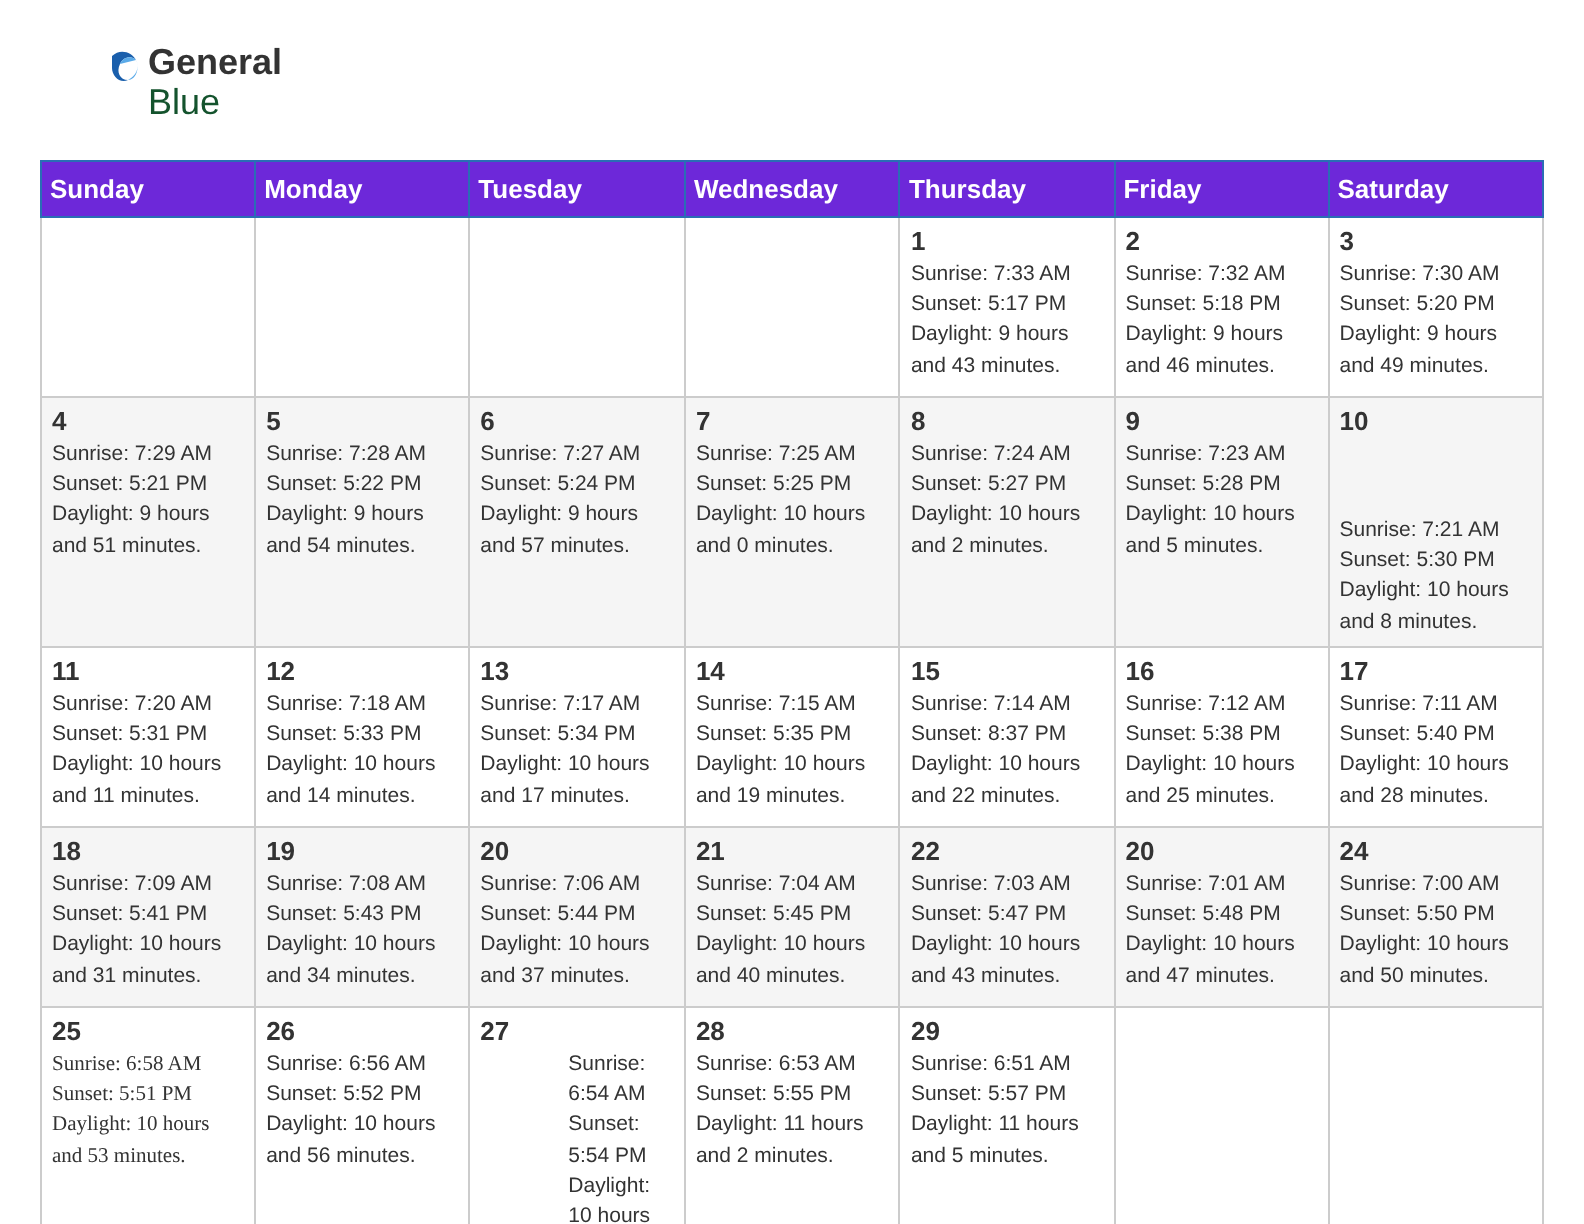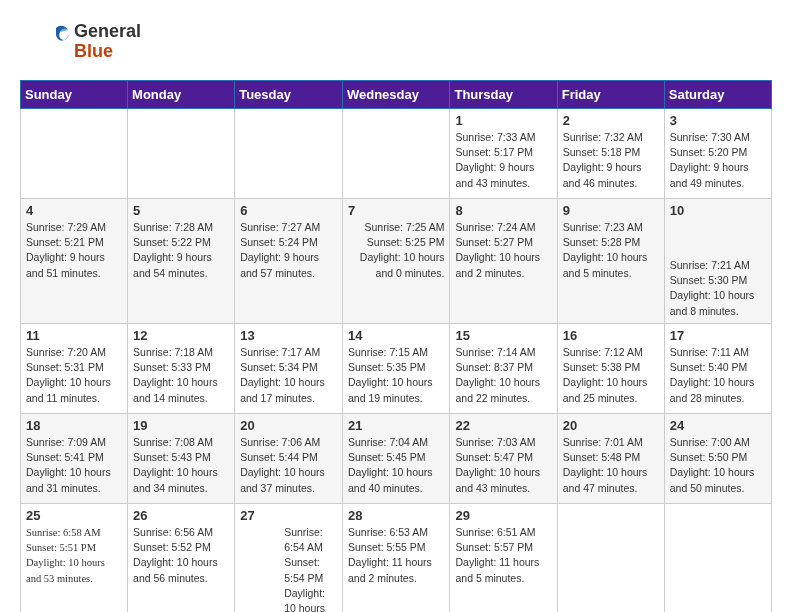--- a/index.html
+++ b/index.html
@@ -32,21 +32,21 @@
     .subtitle {
       font-size: 16px;
       color: #555;
     }
     .calendar {
       width: 100%;
       border-collapse: collapse;
       font-size: 11px;
     }
     .calendar th {
-      background-color: #4c1d95;
+      background-color: #6d28d9;
       color: #fff;
       padding: 6px 4px;
       text-align: left;
       font-size: 13px;
       font-weight: bold;
       border: 1px solid #2a6db5;
     }
     .calendar td {
       border: 1px solid #ccc;
       vertical-align: top;
@@ -78,21 +78,21 @@
 <body>
 
 <div class="header-section">
   <div class="logo">
       <svg width="50" height="44" viewBox="0 0 50 44">
         <path d="M36 8 C40 4, 46 6, 48 10 C46 8, 42 8, 40 12 C38 16, 40 20, 44 20 C40 22, 36 18, 36 14 Z" fill="#1a5fac"></path>
         <path d="M40 12 C42 8, 46 8, 48 10 C50 14, 48 20, 44 20 C48 18, 50 14, 48 10 Z" fill="#5aaae8"></path>
       </svg>
       <div>
         <span style="color:#333;font-weight:bold;font-size:18px;display:block;line-height:1.1">General</span>
-        <span style="color:#c2410c;font-weight:bold;font-size:18px;display:block;line-height:1.1">Blue</span>
+        <span style="color:#14532d;font-weight:normal;font-size:18px;display:block;line-height:1.1">Blue</span>
       </div>
     </div>
   <div class="title-section">
     <div class="month-title"></div>
     <div class="subtitle"></div>
   </div>
 </div>
 
 <table class="calendar">
   <thead>
@@ -151,21 +151,21 @@
         </td>
         <td>
           <div class="day-num">6</div>
           <div class="day-detail" style="white-space: pre-line;">Sunrise: 7:27 AM
 Sunset: 5:24 PM
 Daylight: 9 hours
 and 57 minutes.</div>
         </td>
         <td>
           <div class="day-num">7</div>
-          <div class="day-detail" style="white-space: pre-line; text-align: right;">Sunrise: 7:25 AM
+          <div class="day-detail" style="white-space: pre-line;">Sunrise: 7:25 AM
 Sunset: 5:25 PM
 Daylight: 10 hours
 and 0 minutes.</div>
         </td>
         <td>
           <div class="day-num">8</div>
           <div class="day-detail" style="white-space: pre-line;">Sunrise: 7:24 AM
 Sunset: 5:27 PM
 Daylight: 10 hours
 and 2 minutes.</div>

